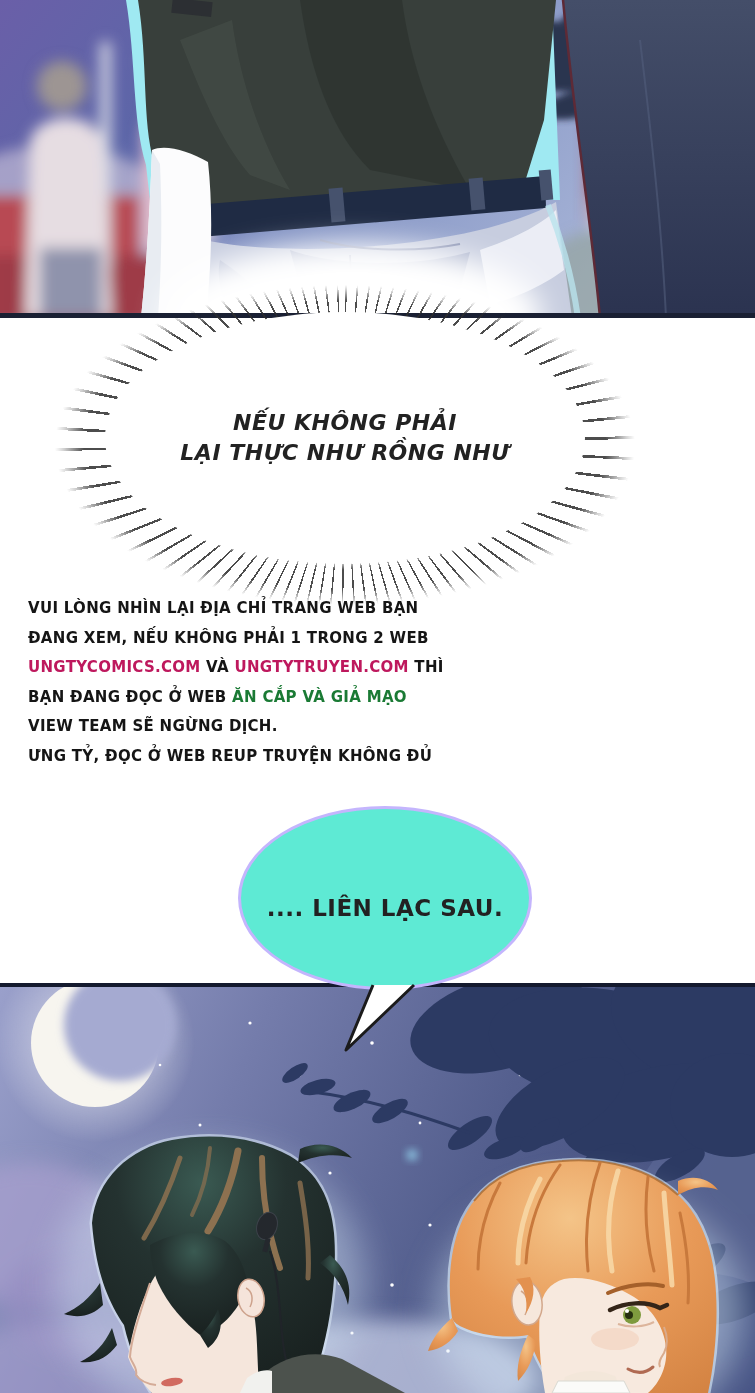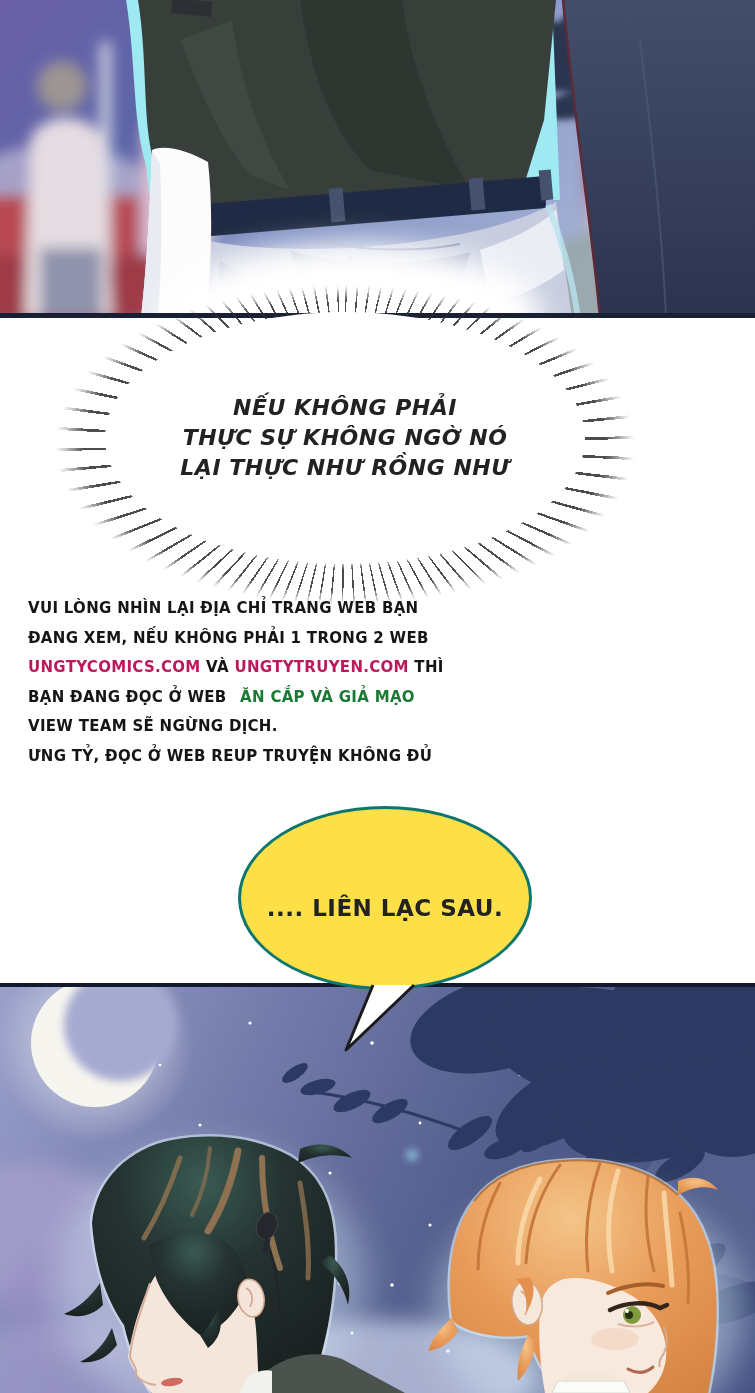--- a/index.html
+++ b/index.html
@@ -19,25 +19,25 @@
     background:#ffffff;border-radius:50%;display:flex;flex-direction:column;
     align-items:center;justify-content:center;text-align:right;}
   .burst-bubble p{margin:0;line-height:30px;font-size:22px;font-weight:bold;font-style:italic;
     color:#222222;letter-spacing:0.5px;white-space:nowrap;}
 
   
   .warning{position:absolute;left:28px;top:594px;width:710px;z-index:2;}
   .warning p{margin:0;font-size:15px;font-weight:bold;line-height:29.5px;color:#151515;
     letter-spacing:0.3px;white-space:nowrap;}
   .warning .red{color:#be185d;}
-  .warning .green{color:#1a7a34;margin-left:8px;}
+  .warning .green{color:#1a7a34;}
 
   
   .speech{position:absolute;left:238px;top:806px;width:294px;height:184px;z-index:5;
-    background:#fde047;border:3px solid #0f766e;border-radius:50%;box-sizing:border-box;
+    background:#5eead4;border:3px solid #c4b5fd;border-radius:50%;box-sizing:border-box;
     display:flex;align-items:center;justify-content:center;}
   .speech span{font-size:23px;font-weight:bold;color:#222;letter-spacing:0.5px;white-space:nowrap;
     transform:translateY(10px);}
   .tail{position:absolute;left:316px;top:955px;width:110px;height:105px;z-index:6;}
 </style>
 </head>
 <body>
 
 <div class="page">
 
@@ -126,21 +126,20 @@
 
       <ellipse cx="352" cy="316" rx="190" ry="72" fill="#ffffff" filter="url(#b14)"></ellipse>
       <ellipse cx="352" cy="318" rx="120" ry="46" fill="#ffffff" filter="url(#b3)"></ellipse>
       <rect x="0" y="313" width="755" height="5" fill="#1a2033"></rect>
     </svg>
   </section>
 
   <div class="burst-lines"></div>
   <div class="burst-bubble">
     <p>NẾU KHÔNG PHẢI</p>
-    <p>THỰC SỰ KHÔNG NGỜ NÓ</p>
     <p>LẠI THỰC NHƯ RỒNG NHƯ</p>
   </div>
 
   <div class="warning">
     <p>VUI LÒNG NHÌN LẠI ĐỊA CHỈ TRANG WEB BẠN</p>
     <p>ĐANG XEM, NẾU KHÔNG PHẢI 1 TRONG 2 WEB</p>
     <p><span class="red">UNGTYCOMICS.COM</span><span> VÀ </span><span class="red">UNGTYTRUYEN.COM</span><span> THÌ</span></p>
     <p><span>BẠN ĐANG ĐỌC Ở WEB </span><span class="green">ĂN CẮP VÀ GIẢ MẠO</span></p>
     <p>VIEW TEAM SẼ NGỪNG DỊCH.</p>
     <p>ƯNG TỶ, ĐỌC Ở WEB REUP TRUYỆN KHÔNG ĐỦ</p>

